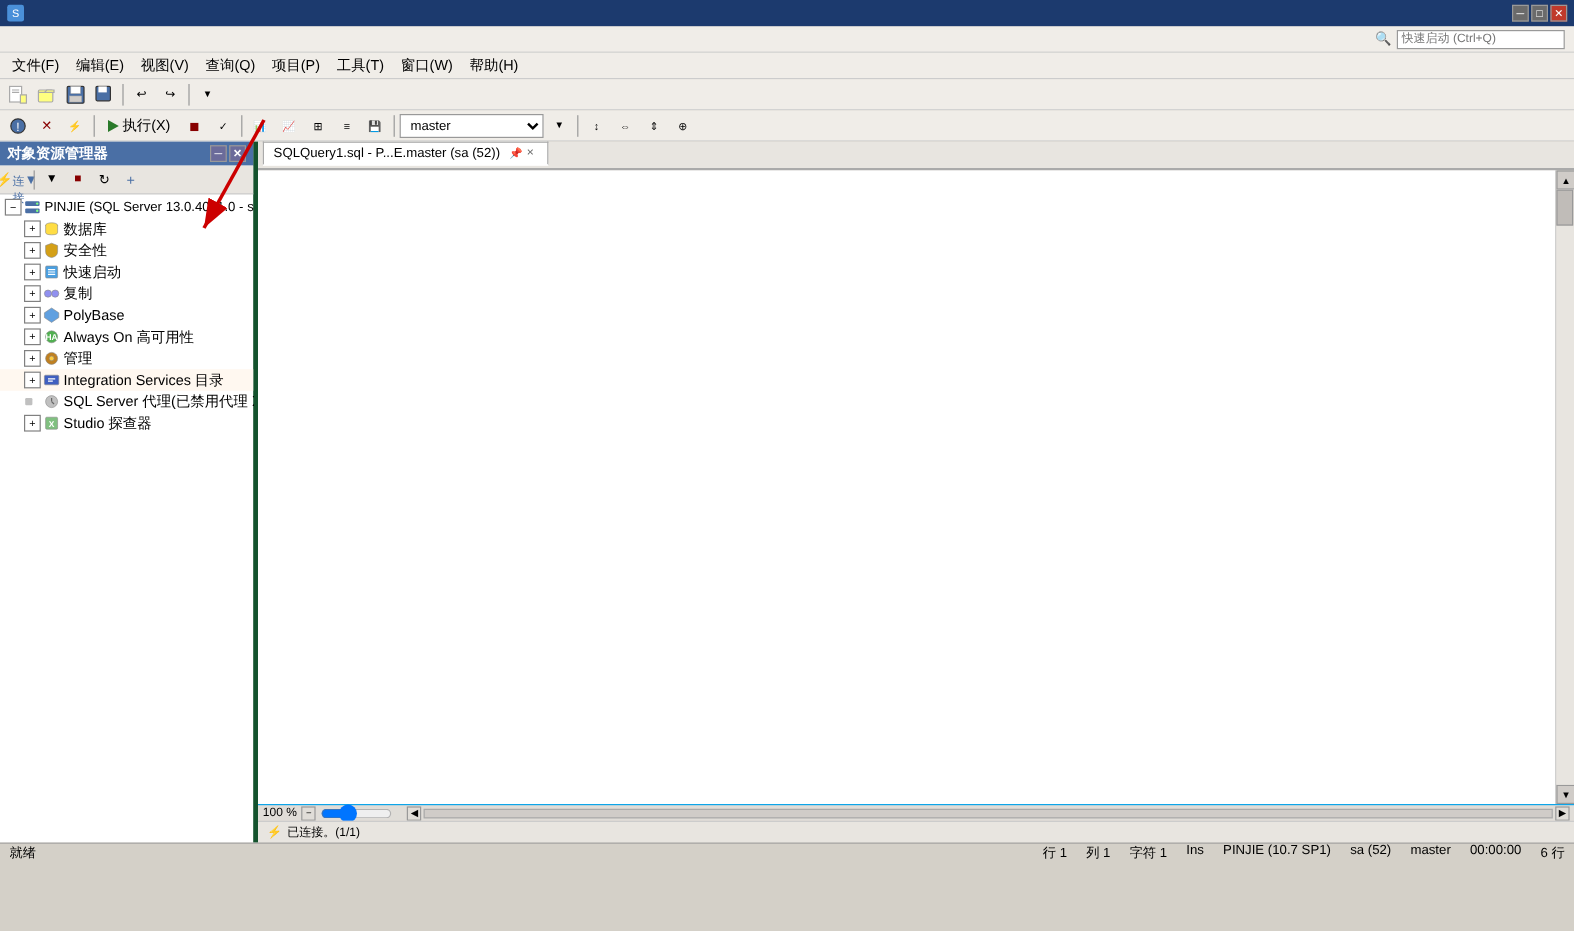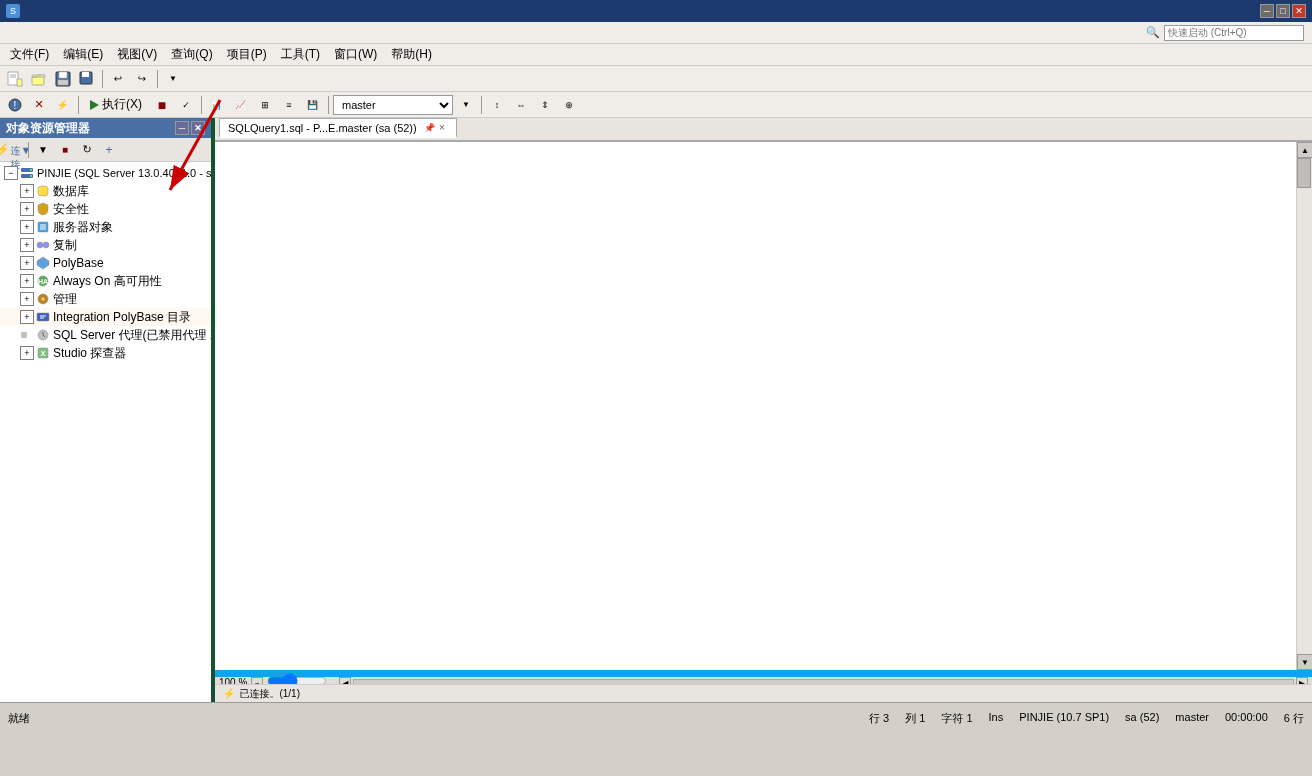--- a/index.html
+++ b/index.html
@@ -319,34 +319,34 @@
       background: #c0bcb8;
       border: 1px solid #999;
       position: absolute;
       top: 0;
     }
 
     
     #query-bottom {
       height: 14px;
       background: #e0ddd8;
-      border-top: 7px solid #0ea5e9;
-      display: flex;
-      align-items: flex-start;
+      border-top: 1px solid #0ea5e9;
+      display: flex;
+      align-items: center;
       padding: 0 4px;
       font-size: 10px;
       gap: 4px;
     }
 
     
     #status-bar {
       background: #d4d0c8;
       height: 24px;
       display: flex;
-      align-items: flex-end;
+      align-items: flex-start;
       justify-content: space-between;
       padding: 0 8px;
       border-top: 1px solid #999;
       font-size: 11px;
     }
     #status-left { color: #000; }
     #status-right {
       display: flex;
       gap: 16px;
       color: #000;
@@ -540,21 +540,21 @@
       <div class="tree-item" style="padding-left:20px;">
         <div class="tree-expand">+</div>
         <div class="tree-icon">
           <svg width="14" height="14" viewBox="0 0 14 14">
               <rect x="2" y="2" width="10" height="10" rx="1" fill="#4a9fe0" stroke="#888" stroke-width="0.5"></rect>
               <line x1="4" y1="5" x2="10" y2="5" stroke="white" stroke-width="1"></line>
               <line x1="4" y1="7" x2="10" y2="7" stroke="white" stroke-width="1"></line>
               <line x1="4" y1="9" x2="10" y2="9" stroke="white" stroke-width="1"></line>
             </svg>
         </div>
-        <span>服务器对象</span>
+        <span>快速启动</span>
       </div>
 
       <div class="tree-item" style="padding-left:20px;">
         <div class="tree-expand">+</div>
         <div class="tree-icon">
           <svg width="14" height="14" viewBox="0 0 14 14">
               <circle cx="4" cy="7" r="3" fill="#9090f0" stroke="#888" stroke-width="0.5"></circle>
               <circle cx="10" cy="7" r="3" fill="#9090f0" stroke="#888" stroke-width="0.5"></circle>
             </svg>
         </div>
@@ -595,21 +595,21 @@
 
       <div class="tree-item" style="padding-left:20px; background:#fff8f0;">
         <div class="tree-expand">+</div>
         <div class="tree-icon">
           <svg width="14" height="14" viewBox="0 0 14 14">
               <rect x="1" y="3" width="12" height="8" rx="1" fill="#4060c0" stroke="#888" stroke-width="0.5"></rect>
               <line x1="4" y1="6" x2="10" y2="6" stroke="white" stroke-width="1"></line>
               <line x1="4" y1="8" x2="8" y2="8" stroke="white" stroke-width="1"></line>
             </svg>
         </div>
-        <span>Integration PolyBase 目录</span>
+        <span>Integration Services 目录</span>
       </div>
 
       <div class="tree-item" style="padding-left:20px;">
         <div style="width:14px; margin-right:2px; flex-shrink:0;">
           <svg width="8" height="8" viewBox="0 0 8 8">
               <rect x="1" y="1" width="6" height="6" fill="#c0c0c0" rx="1"></rect>
             </svg>
         </div>
         <div class="tree-icon">
           <svg width="14" height="14" viewBox="0 0 14 14">
@@ -676,21 +676,21 @@
       <span>已连接。(1/1)</span>
     </div>
   </div>
 </div>
 
 <div id="status-bar">
   <div id="status-left">
     <span>就绪</span>
   </div>
   <div id="status-right">
-    <span>行 3</span>
+    <span>行 1</span>
     <span>列 1</span>
     <span>字符 1</span>
     <span>Ins</span>
     <span>PINJIE (10.7 SP1)</span>
     <span>sa (52)</span>
     <span>master</span>
     <span>00:00:00</span>
     <span>6 行</span>
   </div>
 </div>

